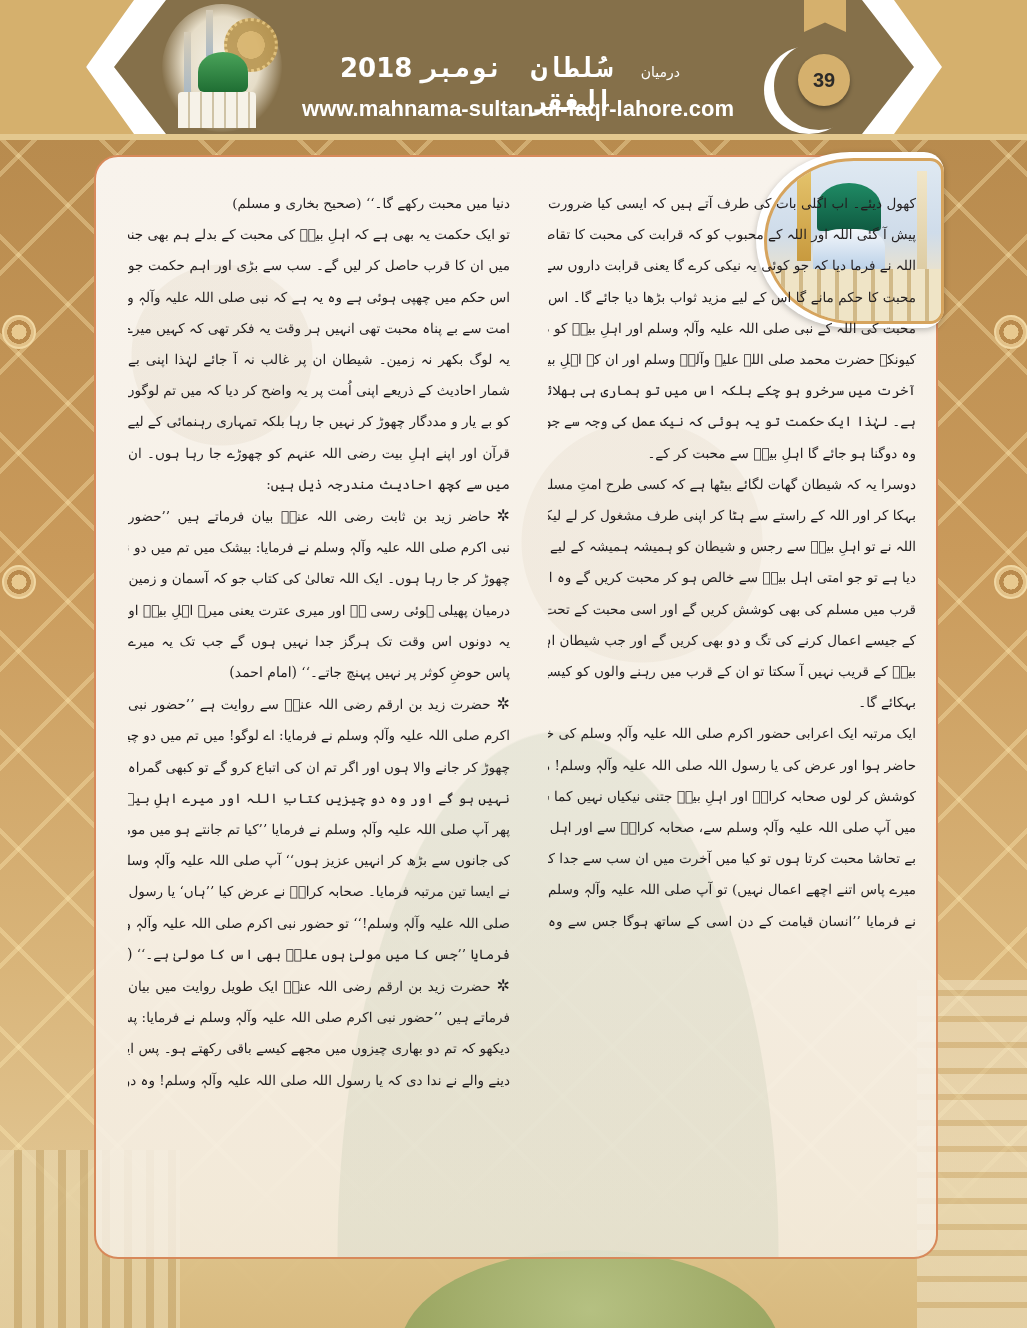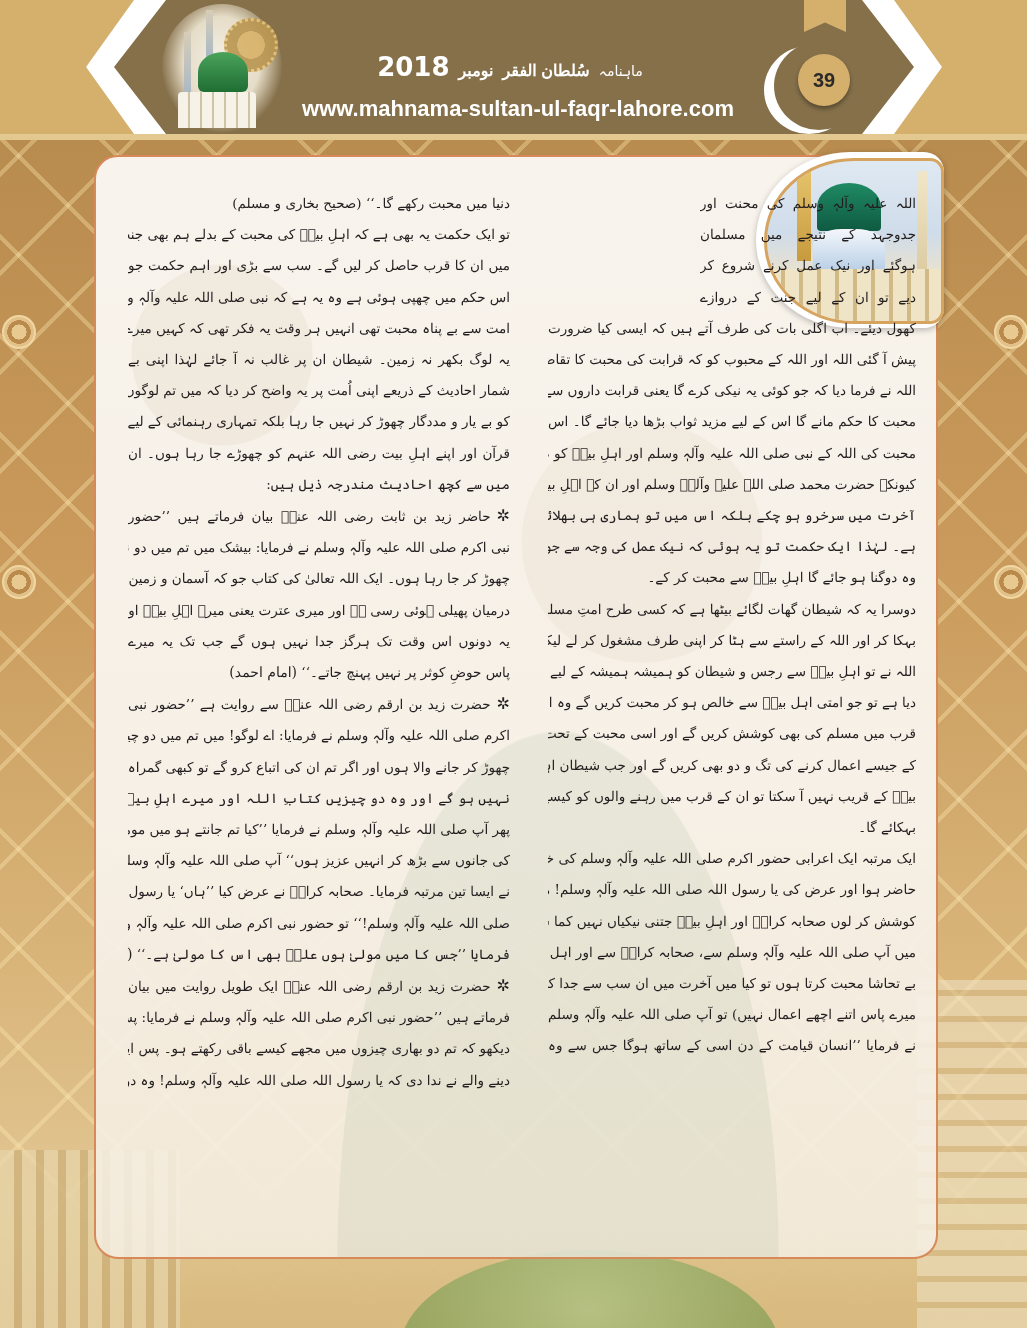--- a/index.html
+++ b/index.html
@@ -84,21 +84,21 @@
     border: 3px dotted #e6c57c; background: radial-gradient(circle,#d8b36a 0 40%, #b99650 41% 100%);
     opacity: 0.9;
   }
 
   .hdr-title {
     position: absolute; left: 340px; top: 52px; width: 340px; text-align: center;
     color: #ffffff; font-weight: bold; font-size: 26px;
     font-family: "DejaVu Sans", sans-serif;
     display: flex; justify-content: center; align-items: baseline; gap: 9px;
   }
-  .hdr-title .urdu { font-size: 16px; font-family: Liberation Sans, sans-serif; }
+  .hdr-title .urdu { font-size: 27px; font-family: Liberation Mono, monospace; }
   .hdr-title .small { font-size: 14px; font-weight: normal; }
   .hdr-url {
     position: absolute; left: 288px; top: 96px; width: 460px; text-align: center;
     color: #ffffff; font-weight: bold; font-size: 22px;
     font-family: "Liberation Sans", sans-serif;
   }
 
   
   .ribbon {
     position: absolute; left: 804px; top: 0; width: 42px; height: 32px; background: #d5b06d;
@@ -200,21 +200,21 @@
   <div class="seal"></div>
   <div class="hdr-minaret" style="left:184px;top:32px;height:80px"></div>
   <div class="hdr-minaret" style="left:206px;top:10px;height:60px"></div>
   <div class="hdr-dome"></div>
   <div class="hdr-base"></div>
 
   <div class="hdr-title">
     <span>2018</span>
     <span class="urdu">نومبر</span>
     <span class="urdu">سُلطان الفقر</span>
-    <span class="small">ماہنامہ</span>
+    <span class="small">درمیان</span>
   </div>
   <div class="hdr-url">www.mahnama-sultan-ul-faqr-lahore.com</div>
 
   <div class="ribbon"></div>
   <div class="crescent"></div>
   <div class="badge">39</div>
 </div>
 <div class="header-strip"></div>
 
 <div class="panel">
@@ -224,26 +224,20 @@
 <div class="photo-frame"></div>
 <div class="photo">
   <div class="p-minaret"></div>
   <div class="p-minaret2"></div>
   <div class="p-dome"></div>
   <div class="p-drum"></div>
   <div class="p-roof"></div>
 </div>
 
 <div class="col col-right">
-  <div class="narrow">
-    <span class="line">اللہ علیہ وآلہٖ وسلم کی محنت اور</span>
-    <span class="line">جدوجہد کے نتیجے میں مسلمان</span>
-    <span class="line">ہوگئے اور نیک عمل کرنے شروع کر</span>
-    <span class="line">دیے تو ان کے لیے جنت کے دروازے</span>
-  </div>
   <p>
     <span class="line">کھول دیئے۔ اب اگلی بات کی طرف آتے ہیں کہ ایسی کیا ضرورت</span>
     <span class="line">پیش آ گئی اللہ اور اللہ کے محبوب کو کہ قرابت کی محبت کا تقاضا کرنا پڑا تو</span>
     <span class="line">اللہ نے فرما دیا کہ جو کوئی یہ نیکی کرے گا یعنی قرابت داروں سے</span>
     <span class="line">محبت کا حکم مانے گا اس کے لیے مزید ثواب بڑھا دیا جائے گا۔ اس</span>
     <span class="line">محبت کی اللہ کے نبی صلی اللہ علیہ وآلہٖ وسلم اور اہلِ بیتؓ کو ضرورت نہیں</span>
     <span class="line">کیونکہ حضرت محمد صلی اللہ علیہ وآلہٖ وسلم اور ان کے اہلِ بیتؓ تو دنیا اور</span>
     <span class="line">آخرت میں سرخرو ہو چکے بلکہ اس میں تو ہماری ہی بھلائی چھپی ہوئی</span>
     <span class="line">ہے۔ لہٰذا ایک حکمت تو یہ ہوئی کہ نیک عمل کی وجہ سے جو صلہ ملنا ہے</span>
     <span class="line last">وہ دوگنا ہو جائے گا اہلِ بیتؓ سے محبت کر کے۔</span>

